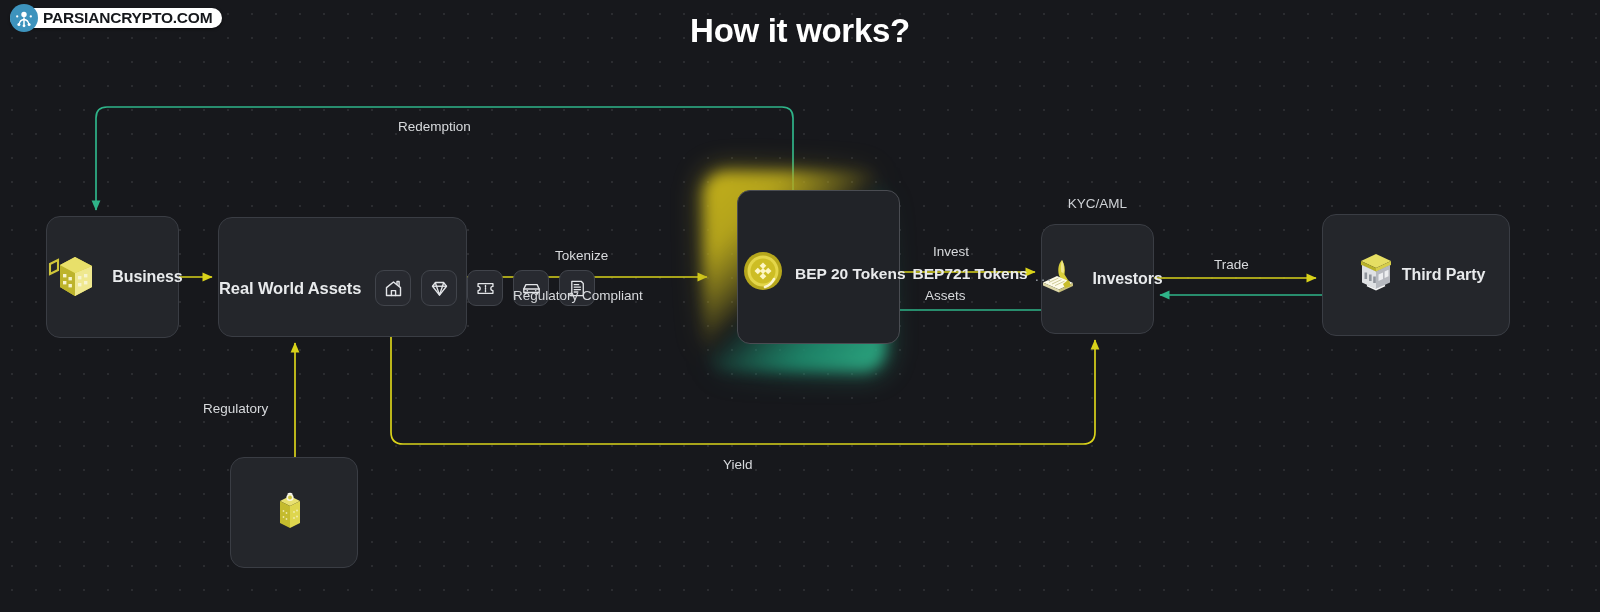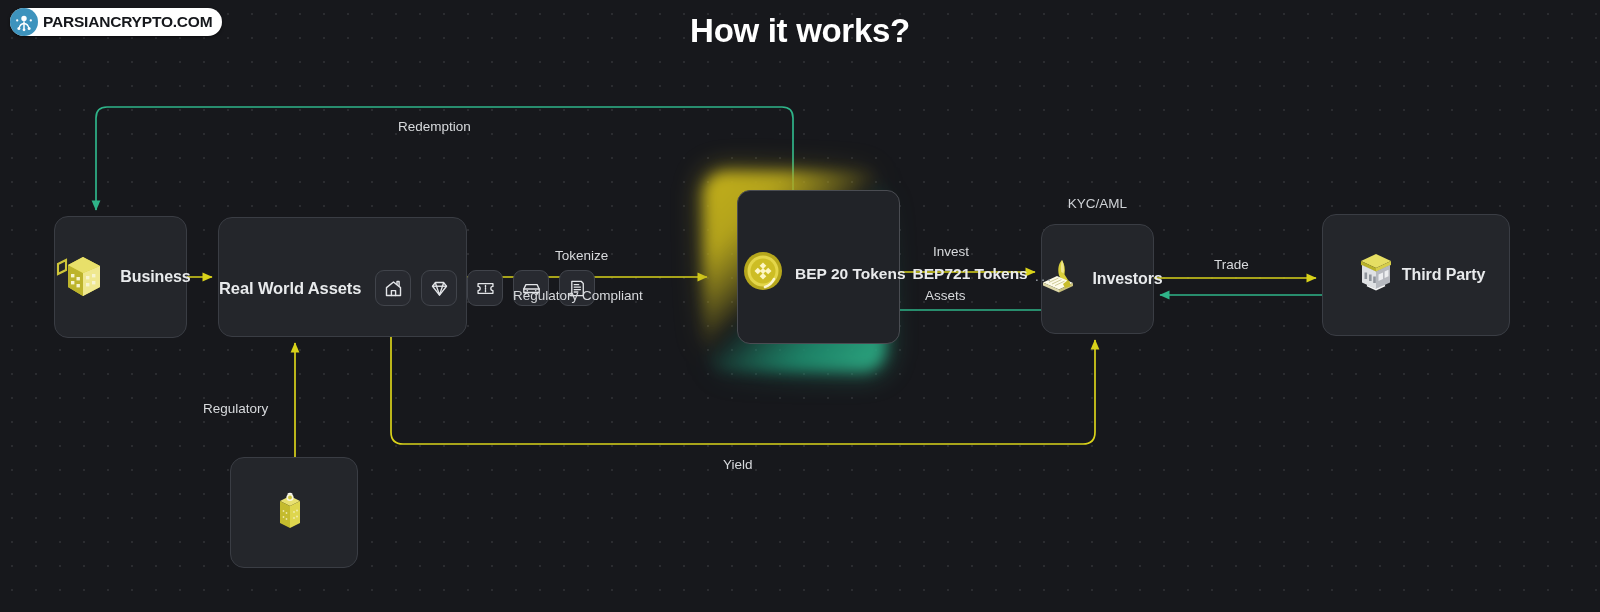--- a/index.html
+++ b/index.html
@@ -10,21 +10,21 @@
     position:relative; overflow:hidden;
     background-color:#17181c;
     background-image:
       radial-gradient(circle at 1px 1px, rgba(255,255,255,0.085) 1.1px, transparent 1.3px);
     background-size:24px 24px;
     background-position:11px 13px;
   }
 
   
   .wm{
-    position:absolute; left:10px; top:8px; height:28px;
+    position:absolute; left:10px; top:8px; height:20px;
     display:flex; align-items:center;
     background:#fff; border-radius:14px;
     padding-right:10px; z-index:40;
     box-shadow:0 1px 3px rgba(0,0,0,.6);
   }
   .wm-badge{
     width:28px;height:28px;border-radius:50%;
     background:#3d93bd; flex:0 0 28px;
     display:flex;align-items:center;justify-content:center;
   }
@@ -52,21 +52,21 @@
     border-radius:14px;
     display:flex; flex-direction:row;
     align-items:center; justify-content:center;
     color:#e9eaec;
   }
   .node .lbl{
     font-size:16px; font-weight:bold; color:#e8eaec;
     letter-spacing:-.1px; white-space:nowrap;
   }
 
-  #node-business{ left:54px; top:216px; width:133px; height:122px; gap:12px; }
+  #node-business{ left:46px; top:216px; width:133px; height:122px; gap:12px; }
   #node-rwa{
     left:218px; top:217px; width:249px; height:120px;
     justify-content:flex-start; padding-top:22px; gap:14px;
   }
   #node-rwa .lbl{ font-size:16.5px; }
   .icon-row{ display:flex; gap:10px; }
   .asset-ic{
     width:36px;height:36px;border-radius:9px;
     background:#282a30; border:1px solid #41444b;
     display:flex;align-items:center;justify-content:center;

